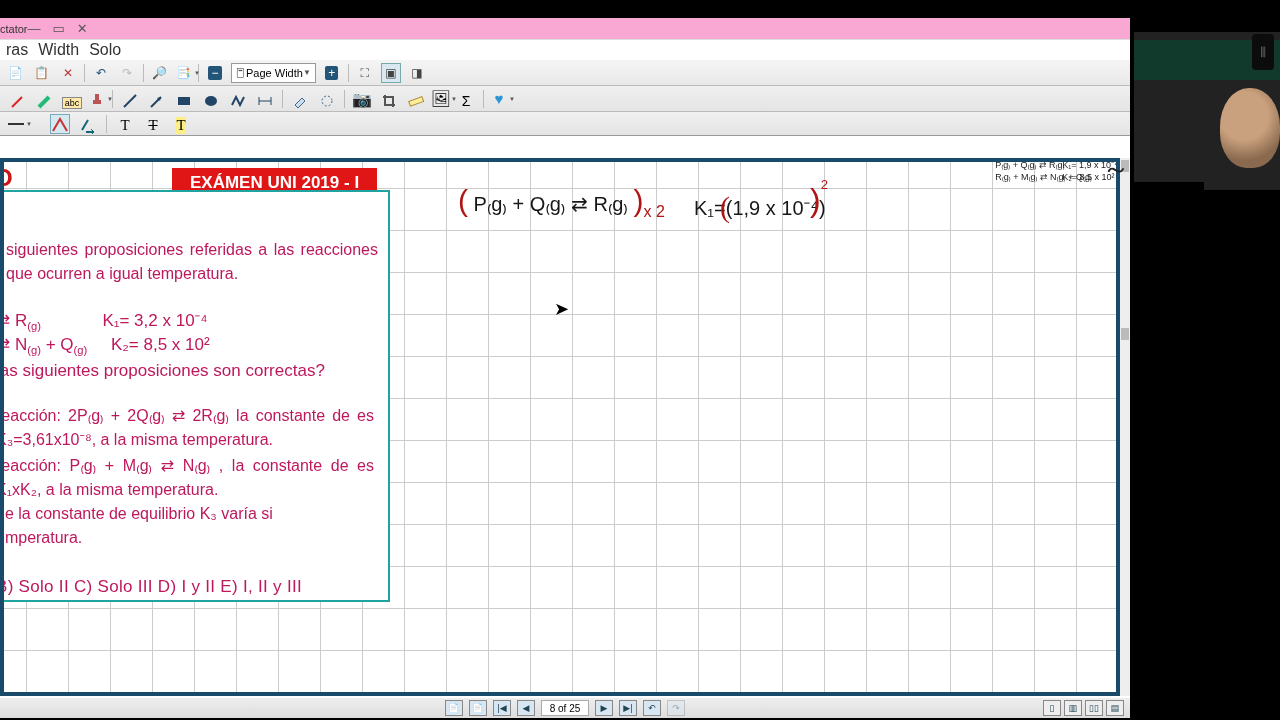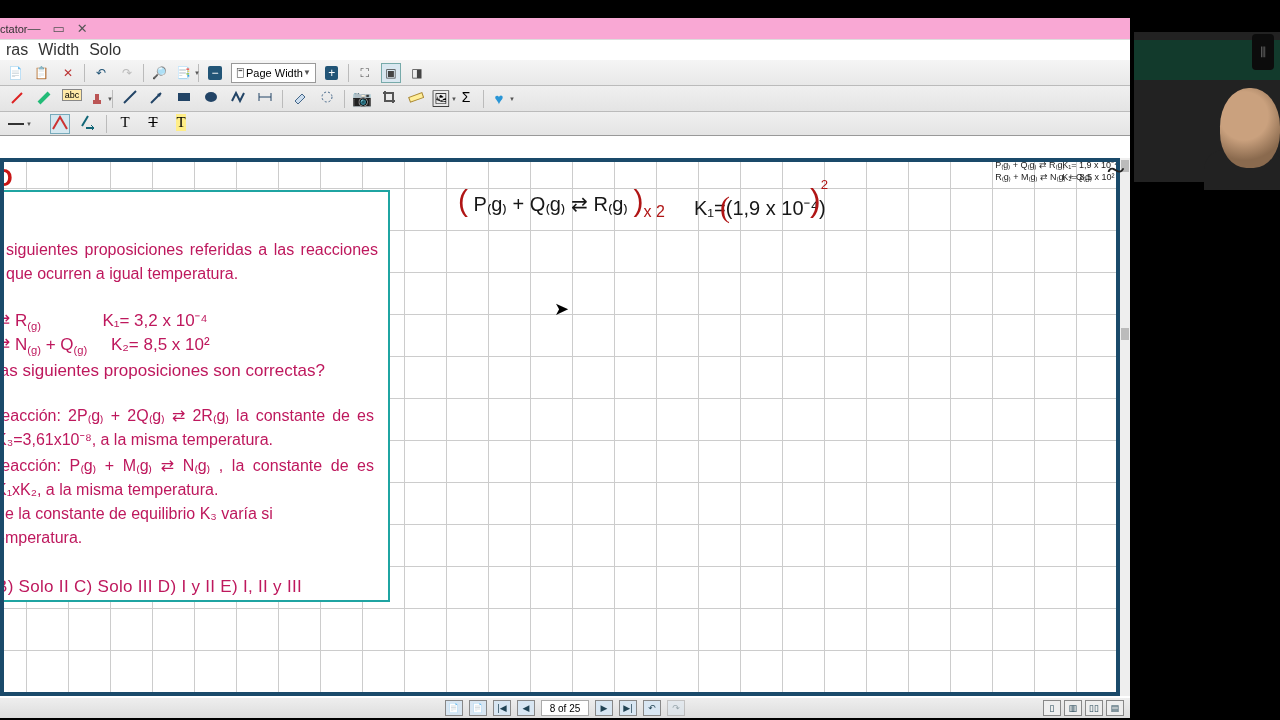--- a/index.html
+++ b/index.html
@@ -12,21 +12,21 @@
 .menubar span { cursor:default; }
 
 .toolbar { height:26px; background:linear-gradient(#f5f5f5,#e8e8e8); border-bottom:1px solid #bbb; display:flex; align-items:center; gap:6px; padding:2px 6px; }
 .tbtn { width:20px; height:20px; display:flex; align-items:center; justify-content:center; color:#444; font-size:12px; cursor:default; }
 .tbtn.d { color:#bbb; }
 .sep { width:1px; height:18px; background:#bbb; }
 .zoom-sel { display:flex; align-items:center; border:1px solid #999; height:20px; background:#fff; font-size:11px; padding:0 4px; }
 .zoom-sel svg { width:10px; height:10px; }
 
 .toolbar2 { height:26px; background:linear-gradient(#f0f0f0,#e4e4e4); border-bottom:1px solid #bbb; display:flex; align-items:center; gap:7px; padding:2px 8px; }
-.t2btn { width:20px; height:20px; display:flex; align-items:flex-start; justify-content:center; cursor:default; }
+.t2btn { width:20px; height:20px; display:flex; align-items:flex-end; justify-content:center; cursor:default; }
 .toolbar3 { height:24px; background:linear-gradient(#f0f0f0,#e4e4e4); border-bottom:1px solid #999; display:flex; align-items:center; gap:8px; padding:2px 8px; }
 .dd { width:16px; height:16px; display:flex; align-items:center; justify-content:center; position:relative;}
 .dd::after { content:"▼"; font-size:6px; color:#555; position:absolute; right:-8px; top:5px;}
 
 .workspace { position:absolute; left:0; top:140px; right:0; bottom:22px; background:#f6f6f6; }
 .canvas-outer { position:absolute; left:0; top:0; right:10px; bottom:0; background:#1a4a6a; padding:4px; }
 .canvas { width:100%; height:100%; background:#fff; position:relative; background-image:linear-gradient(#ccc 1px,transparent 1px),linear-gradient(90deg,#ccc 1px,transparent 1px); background-size:42px 42px; background-position:-20px -16px; overflow:hidden; }
 .vscroll { position:absolute; right:0; top:0; width:10px; bottom:0; background:#eee; }
 .vscroll .thumb { position:absolute; top:2px; left:1px; width:8px; height:12px; background:#bbb; }
 .vscroll .thumb2 { position:absolute; top:170px; left:1px; width:8px; height:12px; background:#bbb; }
@@ -245,20 +245,21 @@
     <div class="t2btn">
         <span style="font-family:serif;font-size:15px;background:#fe8">T</span>
       </div>
   </div>
 
   <div class="workspace">
     <div class="canvas-outer">
       <div class="canvas">
 
         <span class="badge-o">O</span>
+        <div class="exam-tag">EXÁMEN UNI 2019 - I</div>
 
         <div class="problem-box">
           <div class="ptxt intro">siguientes proposiciones referidas a las reacciones que ocurren a igual temperatura.</div>
           <div class="ptxt eq1"><span>⇄ R</span><sub>(g)</sub>&nbsp;&nbsp;&nbsp;&nbsp;&nbsp;&nbsp;&nbsp;&nbsp;&nbsp;&nbsp;&nbsp;&nbsp;&nbsp;<span>K₁= 3,2 x 10⁻⁴</span></div>
           <div class="ptxt eq2"><span>⇄ N</span><sub>(g)</sub><span> + Q</span><sub>(g)</sub>&nbsp;&nbsp;&nbsp;&nbsp;&nbsp;<span>K₂= 8,5 x 10²</span></div>
           <div class="ptxt pq">las siguientes proposiciones son correctas?</div>
           <div class="ptxt prop1">reacción: 2P₍g₎ + 2Q₍g₎ ⇄ 2R₍g₎ la constante de es K₃=3,61x10⁻⁸, a la misma temperatura.</div>
           <div class="ptxt prop2">reacción: P₍g₎ + M₍g₎ ⇄ N₍g₎ , la constante de es K₁xK₂, a la misma temperatura.</div>
           <div class="ptxt prop3">de la constante de equilibrio K₃ varía si emperatura.</div>
           <div class="ptxt opts">B) Solo II    C) Solo III    D) I y II    E) I, II y III</div>

